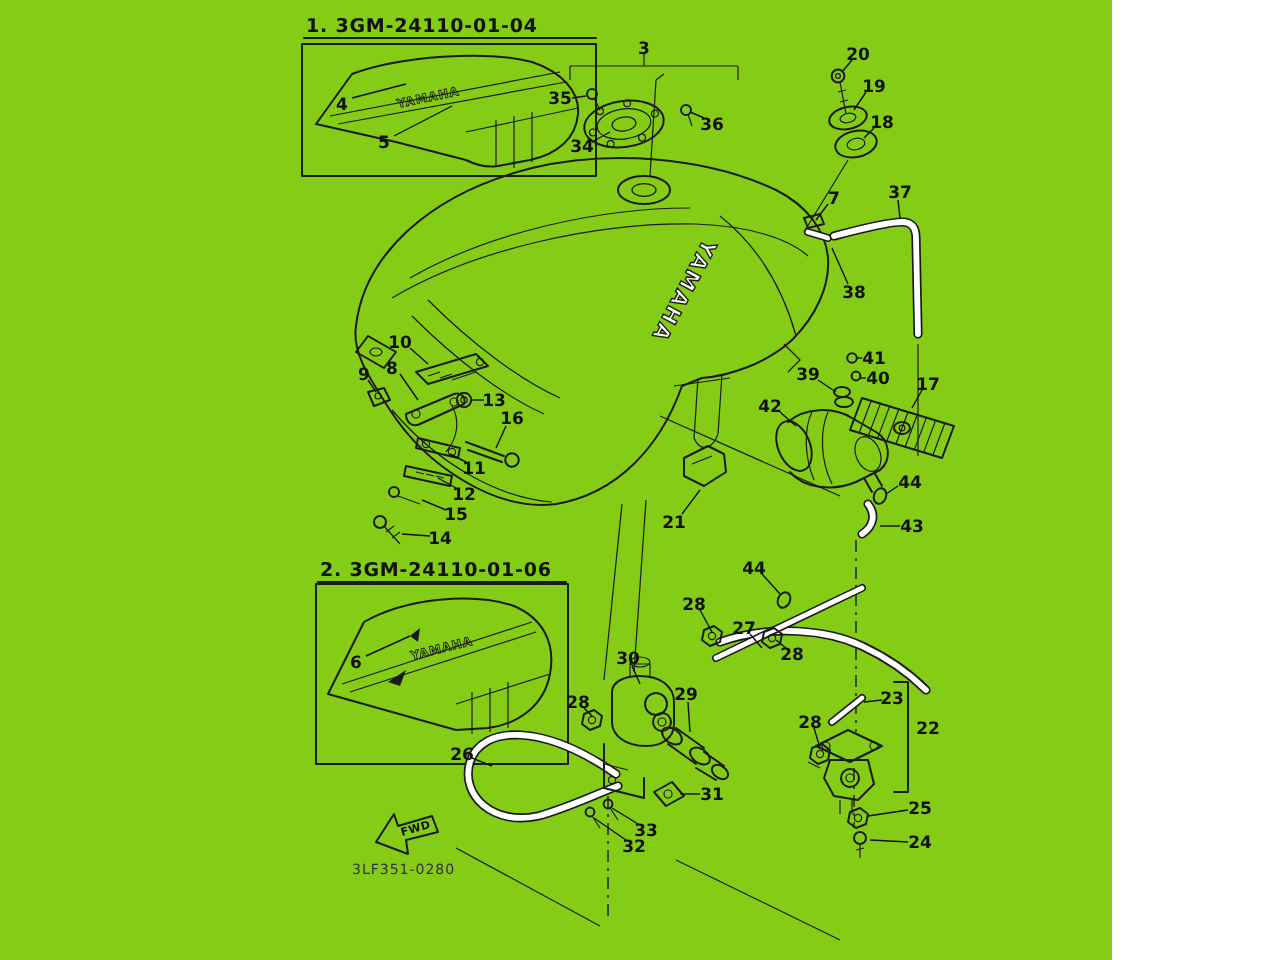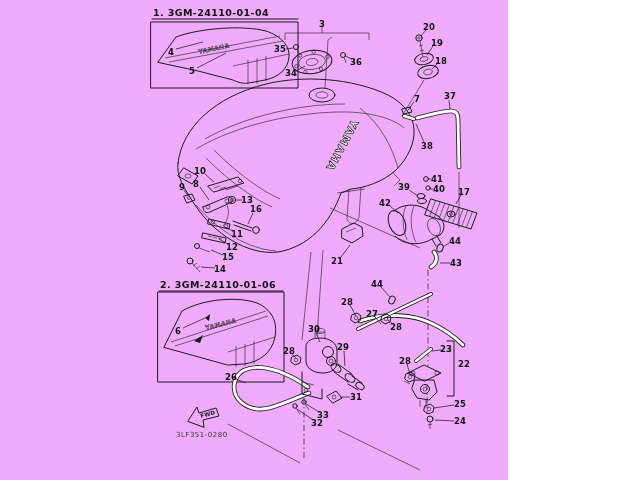--- a/index.html
+++ b/index.html
@@ -1,16 +1,16 @@
 <!DOCTYPE html>
 <html><head>
 <meta charset="utf-8">
 <style>
   html,body{margin:0;padding:0;background:#fff;}
-  #stage{position:relative;width:508px;height:480px;background:#f0abfc;overflow:hidden;
+  #stage{position:relative;width:556px;height:480px;background:#84cc16;overflow:hidden;
          font-family:"DejaVu Sans",sans-serif;}
   svg{position:absolute;left:0;top:0;}
   .ln{stroke:#1b1b1b;stroke-width:1;fill:none;stroke-linecap:round;stroke-linejoin:round;}
   .thin{stroke:#1b1b1b;stroke-width:.6;fill:none;}
   .dash{stroke:#1b1b1b;stroke-width:.7;fill:none;stroke-dasharray:6 3 1.5 3;}
   .tubeO{stroke:#1b1b1b;stroke-width:4.6;fill:none;stroke-linecap:round;}
   .tubeI{stroke:#ffffff;stroke-width:2.9;fill:none;stroke-linecap:round;}
   .tubeOs{stroke:#1b1b1b;stroke-width:4.0;fill:none;stroke-linecap:round;}
   .tubeIs{stroke:#ffffff;stroke-width:2.4;fill:none;stroke-linecap:round;}
   .fillb{fill:#1b1b1b;stroke:none;}

